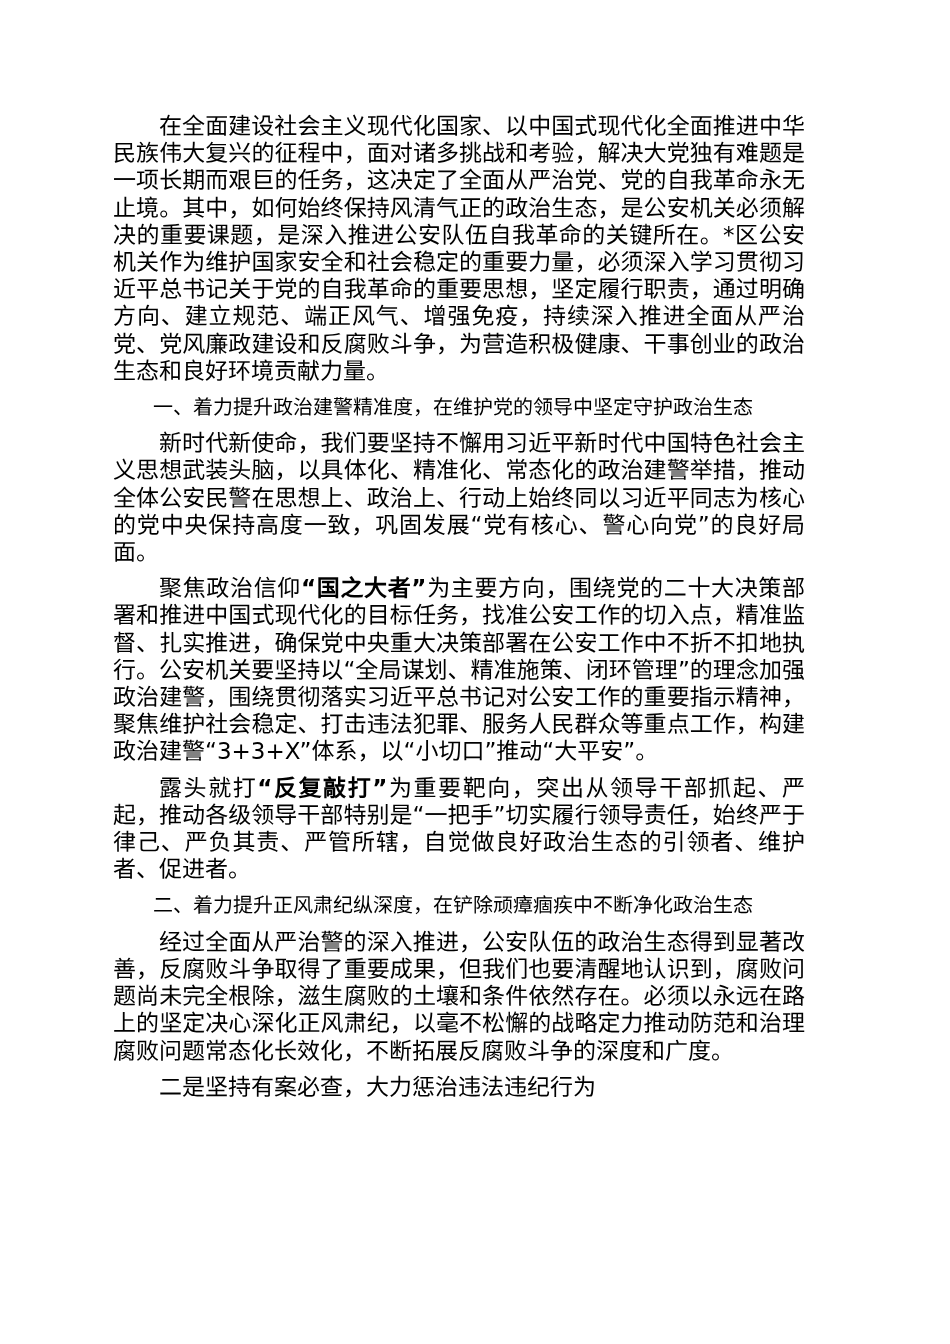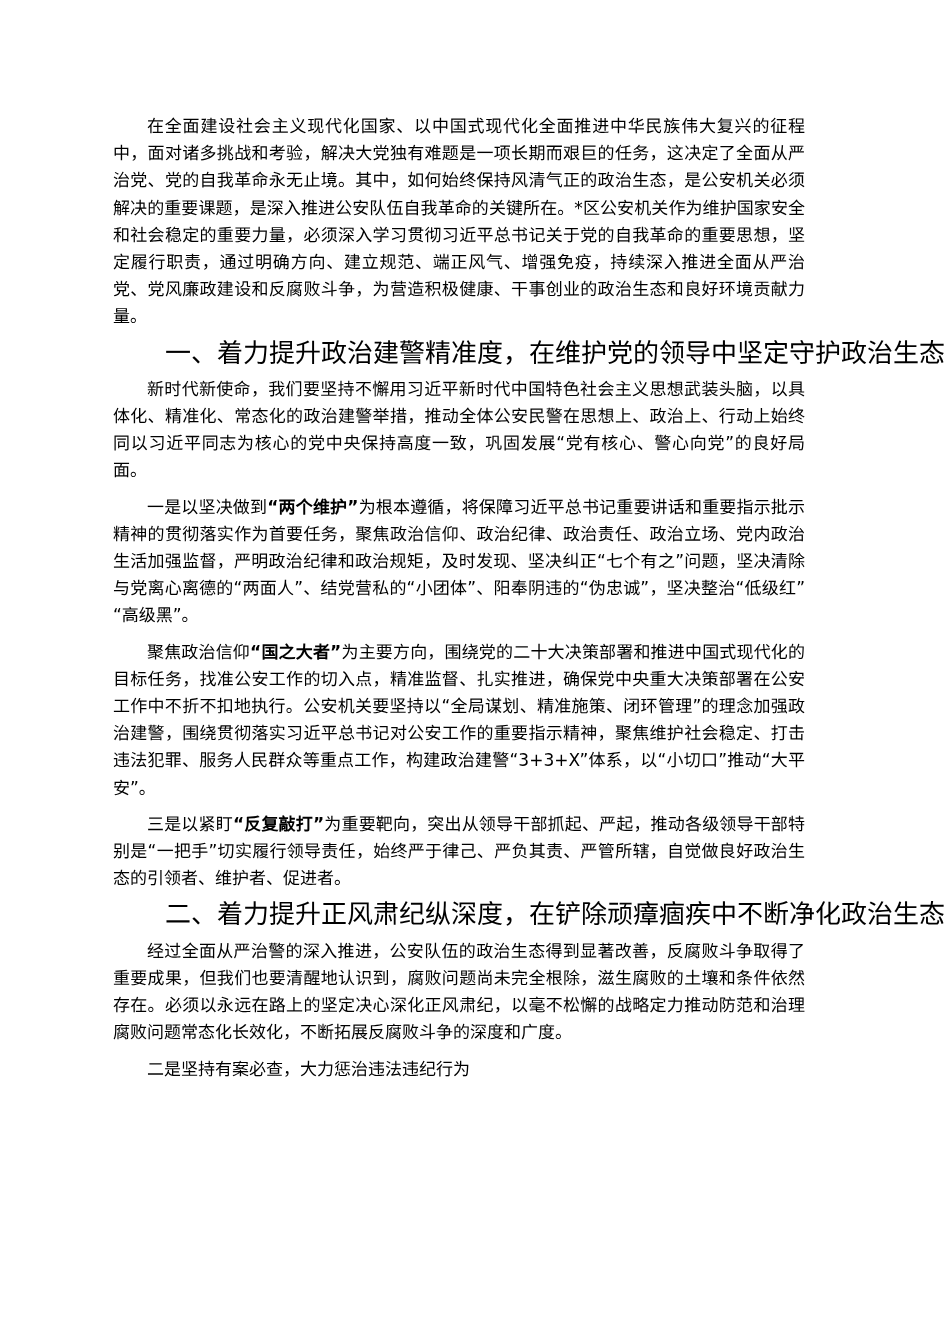--- a/index.html
+++ b/index.html
@@ -26,34 +26,34 @@
     padding: 113px 145px 0 113px;
   }
 
   .doc-body {
     width: 692px;
   }
 
   
   .para {
     margin: 0 0 9px 0;
-    font-size: 17px;
+    font-size: 23px;
     line-height: 27.2px;
     text-align: justify;
     text-justify: inter-ideograph;
     text-indent: 2em;
     letter-spacing: 0;
     word-break: break-all;
     font-weight: normal;
   }
 
   
   .heading {
     margin: 0 0 9px 0;
-    font-size: 26px;
+    font-size: 20px;
     line-height: 27.2px;
     text-align: left;
     text-indent: 2em;
     font-weight: normal;
     white-space: nowrap;
   }
 
   
   .kw {
     font-weight: bold;
@@ -68,25 +68,24 @@
 
 <div class="page">
   <div class="doc-body">
 
     <p class="para">在全面建设社会主义现代化国家、以中国式现代化全面推进中华民族伟大复兴的征程中，面对诸多挑战和考验，解决大党独有难题是一项长期而艰巨的任务，这决定了全面从严治党、党的自我革命永无止境。其中，如何始终保持风清气正的政治生态，是公安机关必须解决的重要课题，是深入推进公安队伍自我革命的关键所在。*区公安机关作为维护国家安全和社会稳定的重要力量，必须深入学习贯彻习近平总书记关于党的自我革命的重要思想，坚定履行职责，通过明确方向、建立规范、端正风气、增强免疫，持续深入推进全面从严治党、党风廉政建设和反腐败斗争，为营造积极健康、干事创业的政治生态和良好环境贡献力量。</p>
 
     <p class="heading">一、着力提升政治建警精准度，在维护党的领导中坚定守护政治生态</p>
 
     <p class="para">新时代新使命，我们要坚持不懈用习近平新时代中国特色社会主义思想武装头脑，以具体化、精准化、常态化的政治建警举措，推动全体公安民警在思想上、政治上、行动上始终同以习近平同志为核心的党中央保持高度一致，巩固发展“党有核心、警心向党”的良好局面。</p>
 
-    <p class="para"><span>一是以坚决做到</span><span class="kw">“两个维护”</span><span>为根本遵循，将保障习近平总书记重要讲话和重要指示批示精神的贯彻落实作为首要任务，聚焦政治信仰、政治纪律、政治责任、政治立场、党内政治生活加强监督，严明政治纪律和政治规矩，及时发现、坚决纠正“七个有之”问题，坚决清除与党离心离德的“两面人”、结党营私的“小团体”、阳奉阴违的“伪忠诚”，坚决整治“低级红”“高级黑”。</span></p>
 
     <p class="para"><span>聚焦政治信仰</span><span class="kw">“国之大者”</span><span>为主要方向，围绕党的二十大决策部署和推进中国式现代化的目标任务，找准公安工作的切入点，精准监督、扎实推进，确保党中央重大决策部署在公安工作中不折不扣地执行。公安机关要坚持以“全局谋划、精准施策、闭环管理”的理念加强政治建警，围绕贯彻落实习近平总书记对公安工作的重要指示精神，聚焦维护社会稳定、打击违法犯罪、服务人民群众等重点工作，构建政治建警“3+3+X”体系，以“小切口”推动“大平安”。</span></p>
 
-    <p class="para"><span>三是以紧盯</span><span class="kw">“反复敲打”</span><span>为重要靶向，突出从领导干部抓起、严起，推动各级领导干部特别是“一把手”切实履行领导责任，始终严于律己、严负其责、严管所辖，自觉做良好政治生态的引领者、维护者、促进者。</span></p>
+    <p class="para"><span>露头就打</span><span class="kw">“反复敲打”</span><span>为重要靶向，突出从领导干部抓起、严起，推动各级领导干部特别是“一把手”切实履行领导责任，始终严于律己、严负其责、严管所辖，自觉做良好政治生态的引领者、维护者、促进者。</span></p>
 
     <p class="heading">二、着力提升正风肃纪纵深度，在铲除顽瘴痼疾中不断净化政治生态</p>
 
     <p class="para">经过全面从严治警的深入推进，公安队伍的政治生态得到显著改善，反腐败斗争取得了重要成果，但我们也要清醒地认识到，腐败问题尚未完全根除，滋生腐败的土壤和条件依然存在。必须以永远在路上的坚定决心深化正风肃纪，以毫不松懈的战略定力推动防范和治理腐败问题常态化长效化，不断拓展反腐败斗争的深度和广度。</p>
 
 
     <p class="para">二是坚持有案必查，大力惩治违法违纪行为</p>
 
   </div>
 </div>

